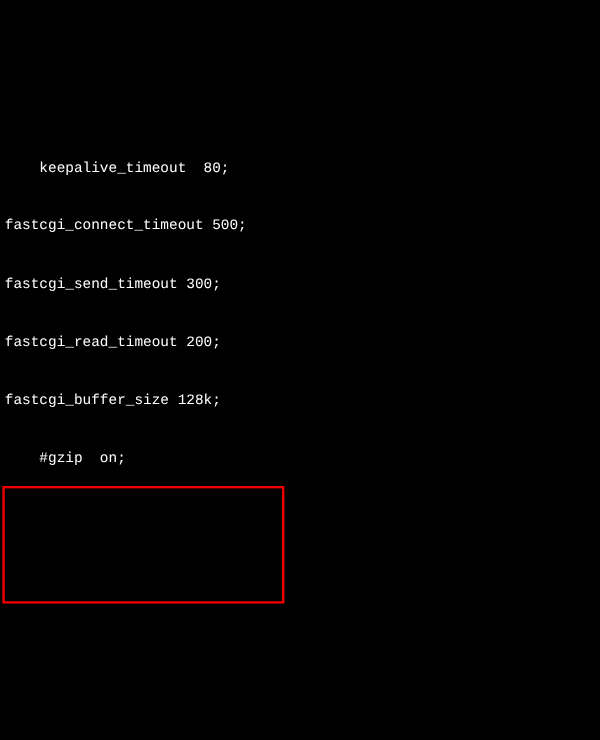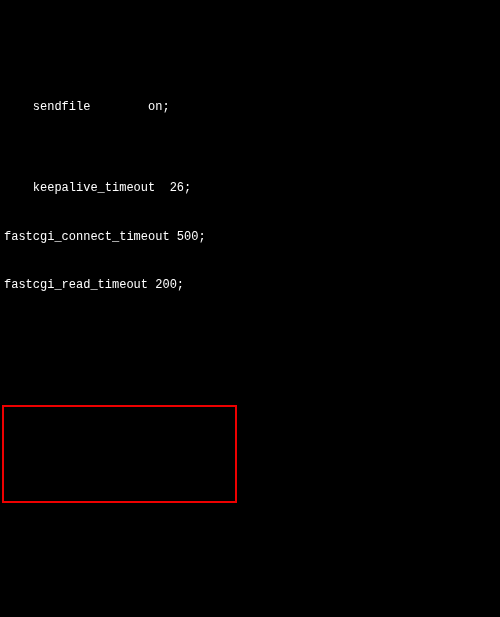--- a/index.html
+++ b/index.html
@@ -27,25 +27,27 @@
       border: 2px solid #e00;
       pointer-events: none;
     }
   </style>
 </head>
 <body>
 
 
 
 <div class="code-container">
-  <span class="line">    sendfile        on;</span>
   <span class="line"></span>
-  <span class="line">    keepalive_timeout  26;</span>
+  <span class="line">    keepalive_timeout  80;</span>
   <span class="line">fastcgi_connect_timeout 500;</span>
+  <span class="line">fastcgi_send_timeout 300;</span>
   <span class="line">fastcgi_read_timeout 200;</span>
+  <span class="line">fastcgi_buffer_size 128k;</span>
+  <span class="line">    #gzip  on;</span>
   
   
   
   <span class="line"></span>
   
   <span class="line"></span>
   
   
   
   <span class="line"></span>

